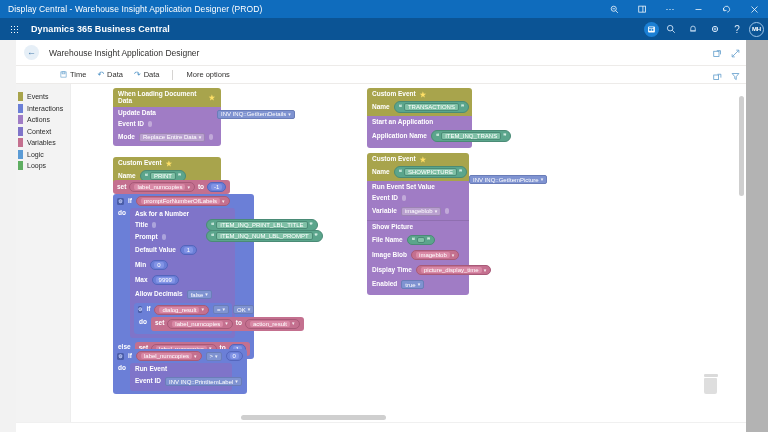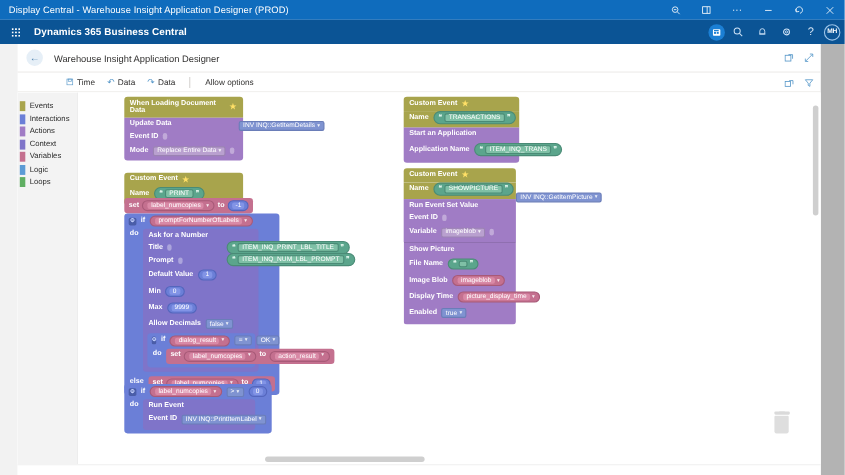--- a/index.html
+++ b/index.html
@@ -269,21 +269,21 @@
       <div class="act">
         <span class="ico">↶</span>
         <span>Data</span>
       </div>
       <div class="act">
         <span class="ico">↷</span>
         <span>Data</span>
       </div>
       <div class="vdiv"></div>
       <div class="act">
-        <span>Allow options</span>
+        <span>More options</span>
       </div>
       <div class="ab2-right">
         <span>
           <svg width="9" height="9" viewBox="0 0 12 12">
               <rect x="1" y="4" width="6.5" height="6" fill="none" stroke="#5596c8" stroke-width="1"></rect>
               <path d="M6 3 h4.5 v4.5" fill="none" stroke="#5596c8" stroke-width="1"></path>
             </svg>
         </span>
         <span>
           <svg width="9" height="9" viewBox="0 0 12 12">

